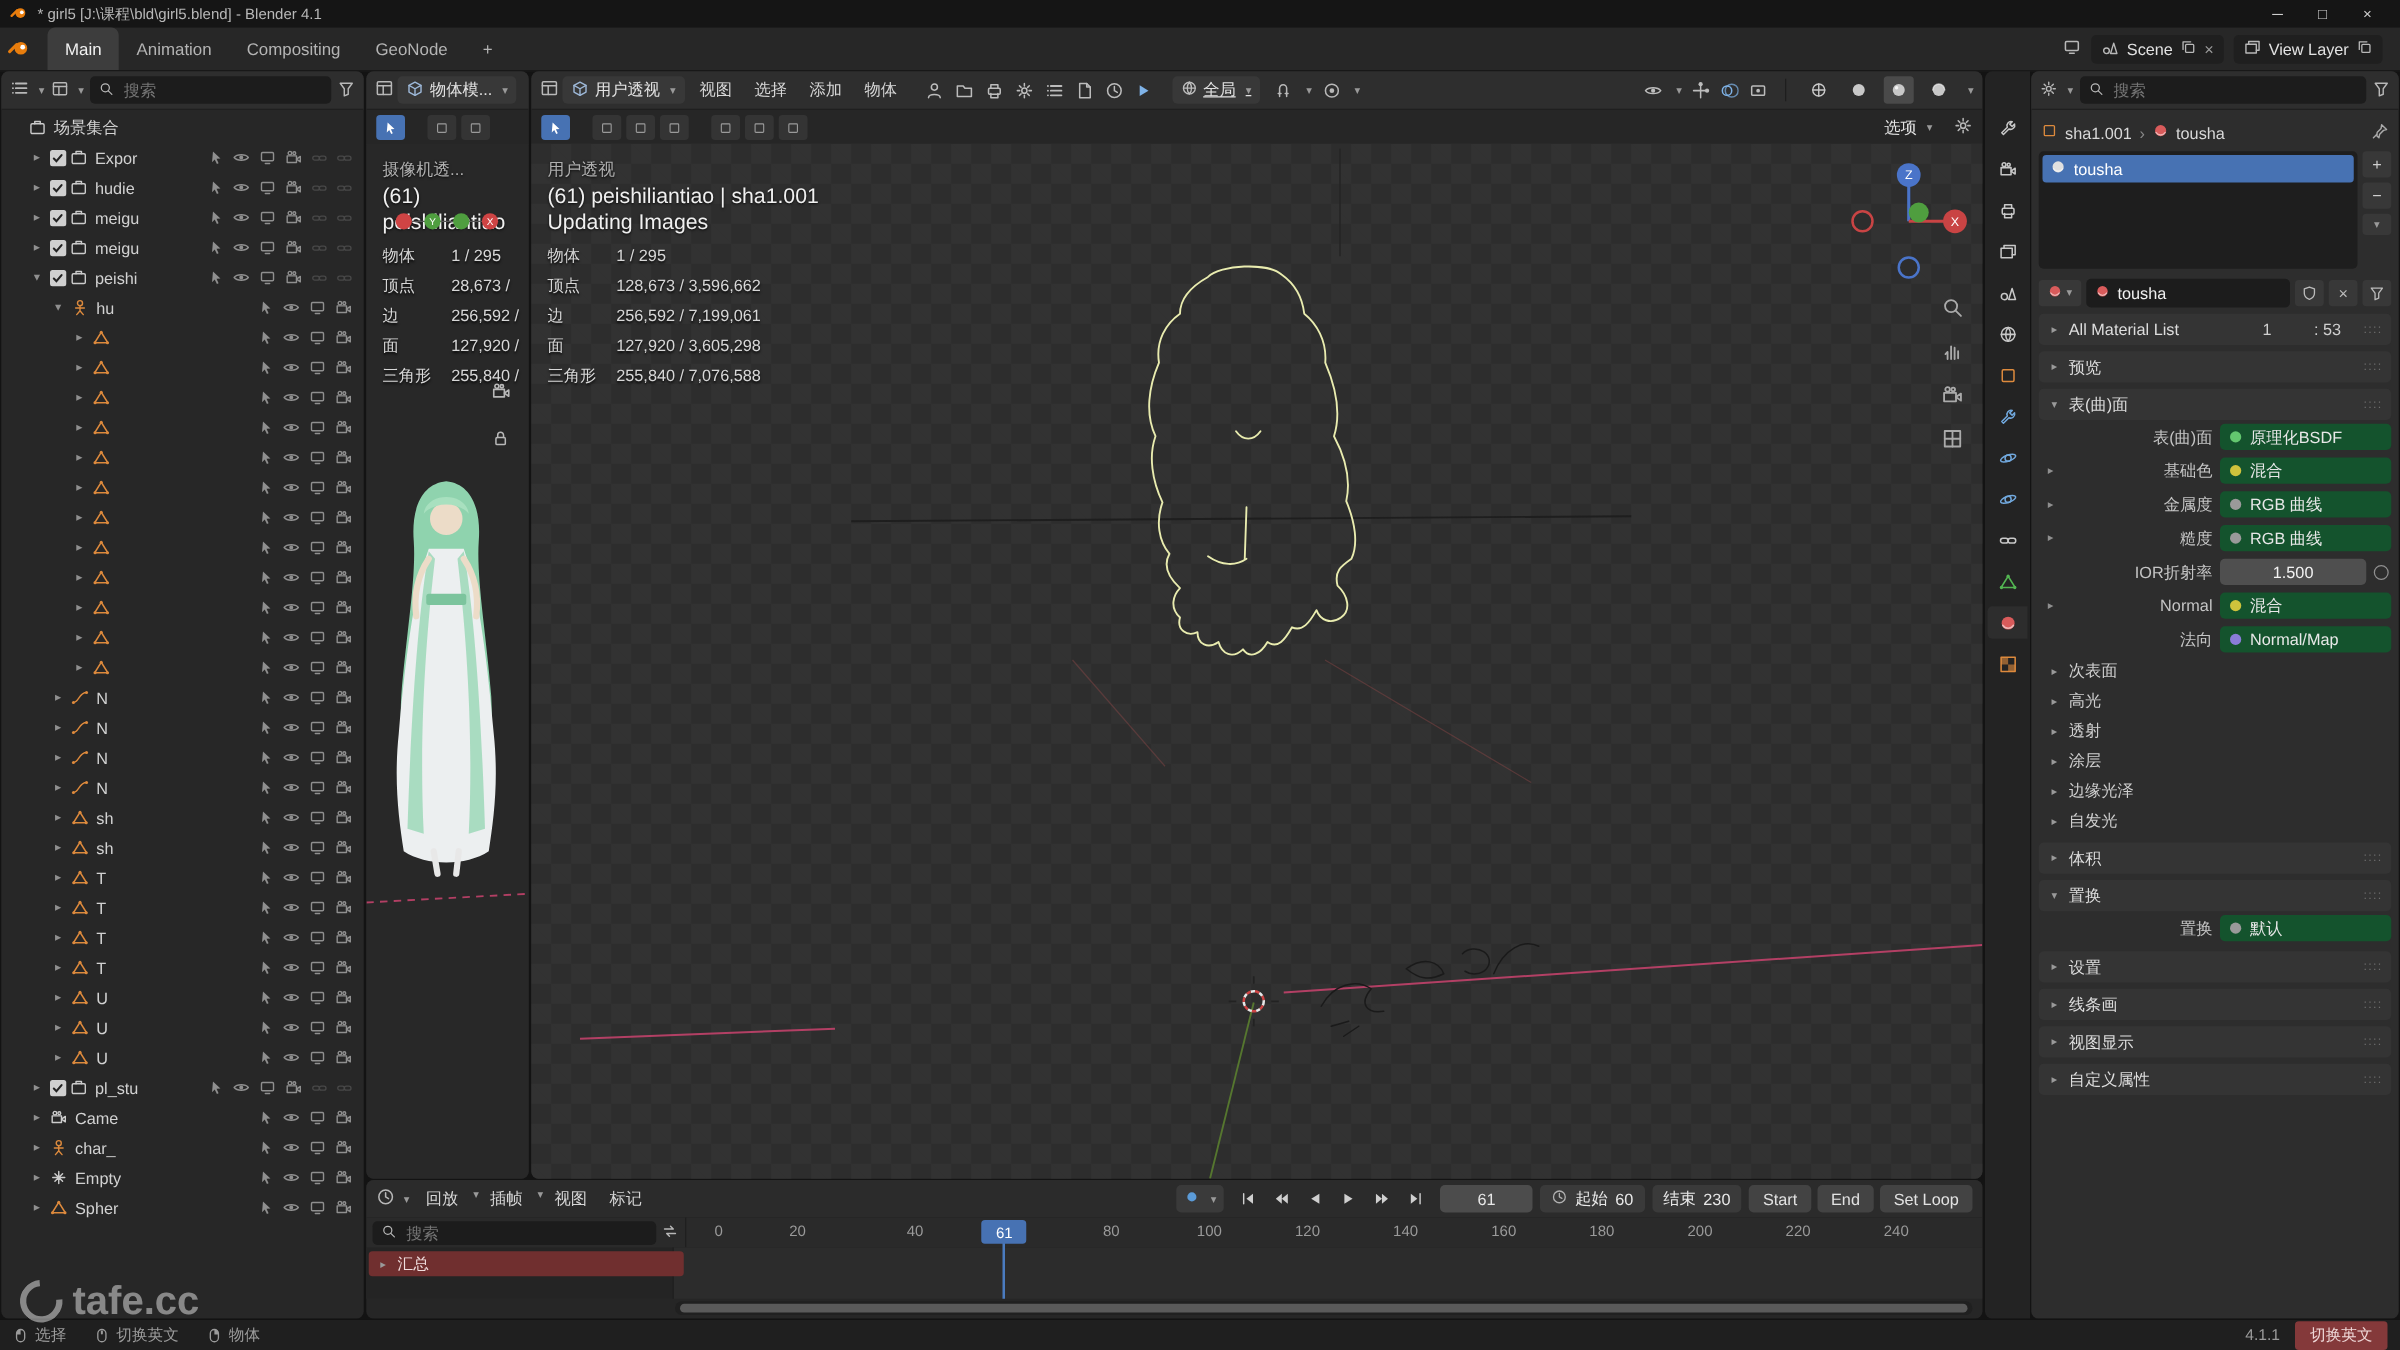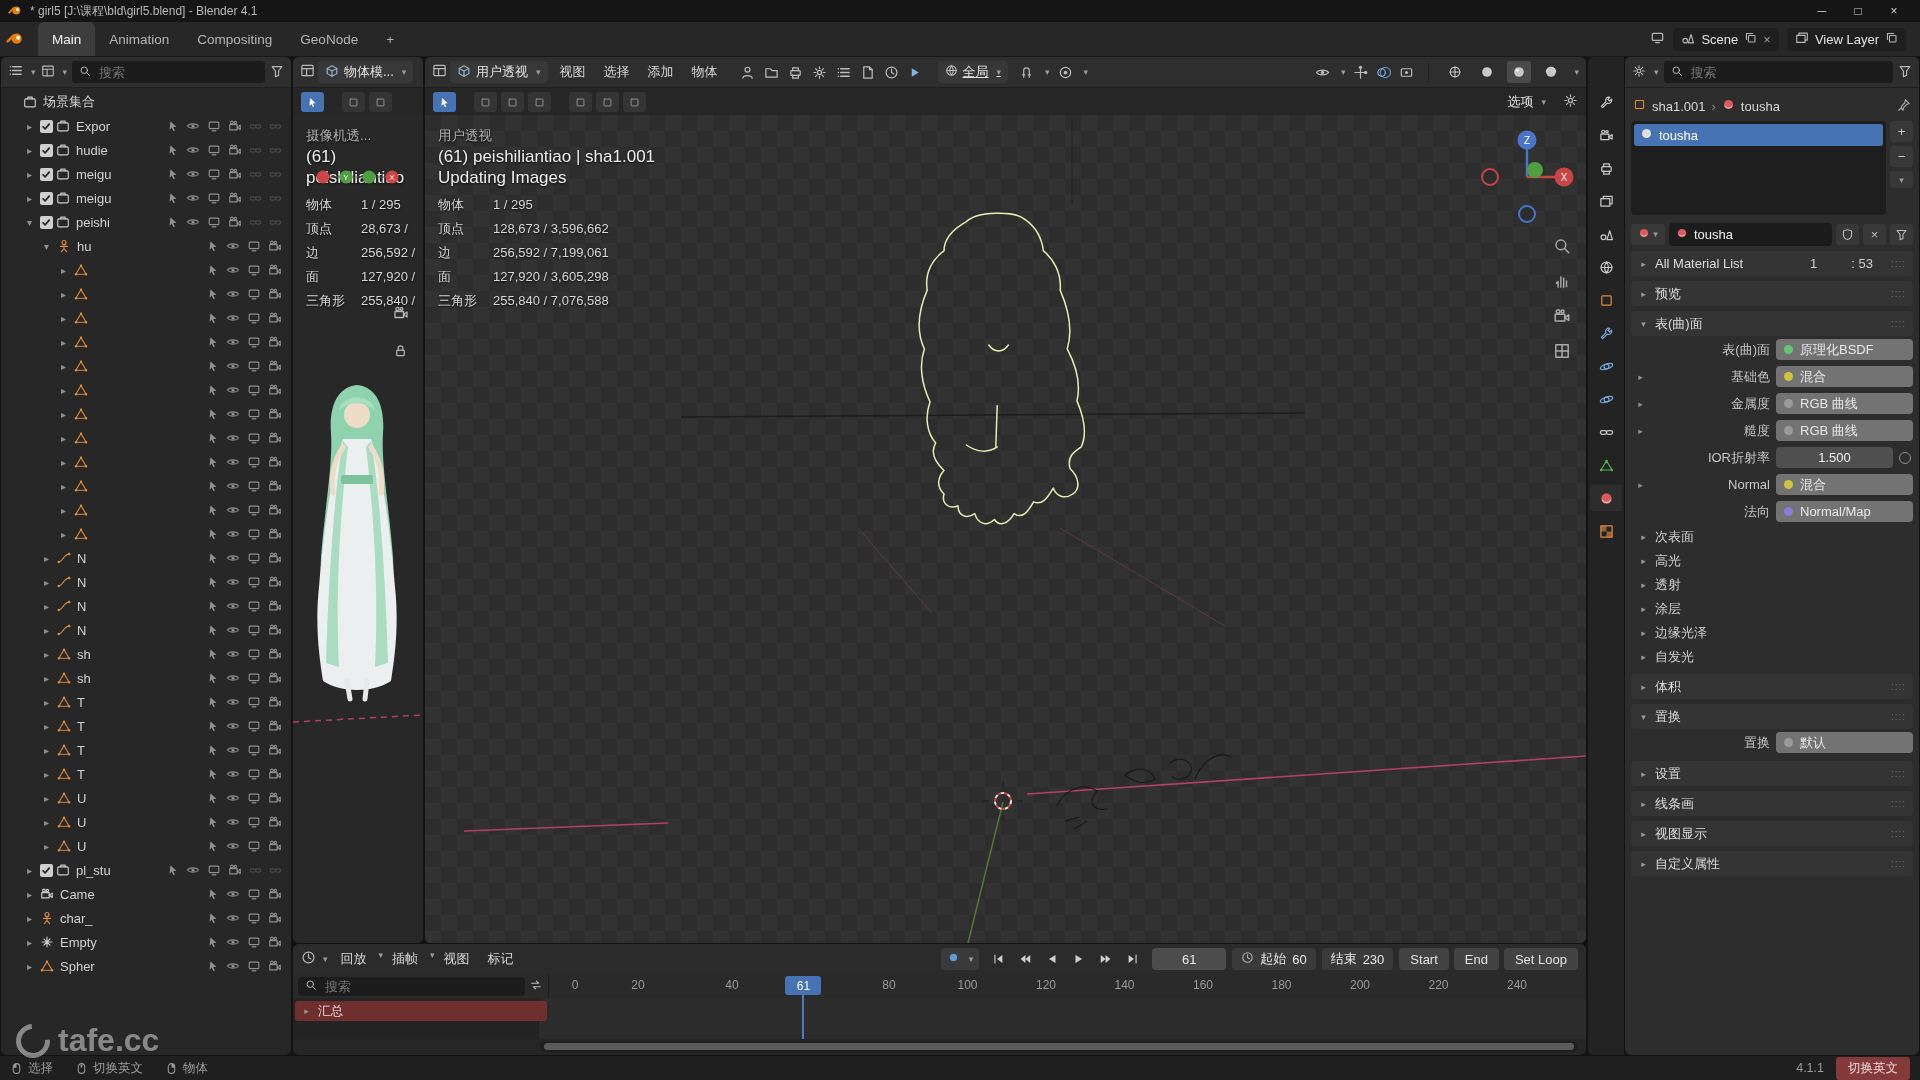--- a/index.html
+++ b/index.html
@@ -117,21 +117,21 @@
   .name-field{flex:1;background:#1c1c1c;border-radius:4px;height:23px;display:flex;align-items:center;
               gap:6px;padding:0 7px;color:#f0f0f0;}
   .panel-h{margin-top:5px;height:25px;background:#343434;border-radius:4px;display:flex;
            align-items:center;gap:6px;padding:0 7px;color:#dddddd;font-size:13px;}
   .p-caret{width:11px;color:#9a9a9a;font-size:9px;text-align:center;}
   .p-extra{color:#cfcfcf;margin-left:28px;}
   .p-dots{margin-left:12px;color:#6e6e6e;font-size:10px;letter-spacing:1px;}
   .prow{height:27px;display:flex;align-items:center;gap:6px;padding-left:4px;}
   .prow .pc{width:11px;color:#8f8f8f;font-size:9px;text-align:center;flex:none;}
   .plabel{width:118px;text-align:right;color:#c5c5c5;flex:none;}
-  .widget{flex:1;height:21px;background:#737373;border-radius:4px;display:flex;align-items:center;
+  .widget{flex:1;height:21px;background:#14532d;border-radius:4px;display:flex;align-items:center;
           gap:7px;padding:0 8px;color:#e8e8e8;min-width:0;}
   .widget .dot{width:9px;height:9px;border-radius:50%;flex:none;}
   .widget.slider{background:#4f4f4f;justify-content:center;color:#f2f2f2;}
   .deco{width:10px;height:10px;border:1.4px solid #8f8f8f;border-radius:50%;flex:none;margin-right:2px;}
   .sub-h{height:24px;display:flex;align-items:center;gap:6px;padding-left:7px;color:#cfcfcf;}
 
   
   .statusbar{position:absolute;bottom:0;left:0;right:0;height:24px;background:#1f1f1f;display:flex;
              align-items:center;gap:20px;padding:0 10px;font-size:12.5px;color:#9b9b9b;
              border-top:1px solid #121212;}

